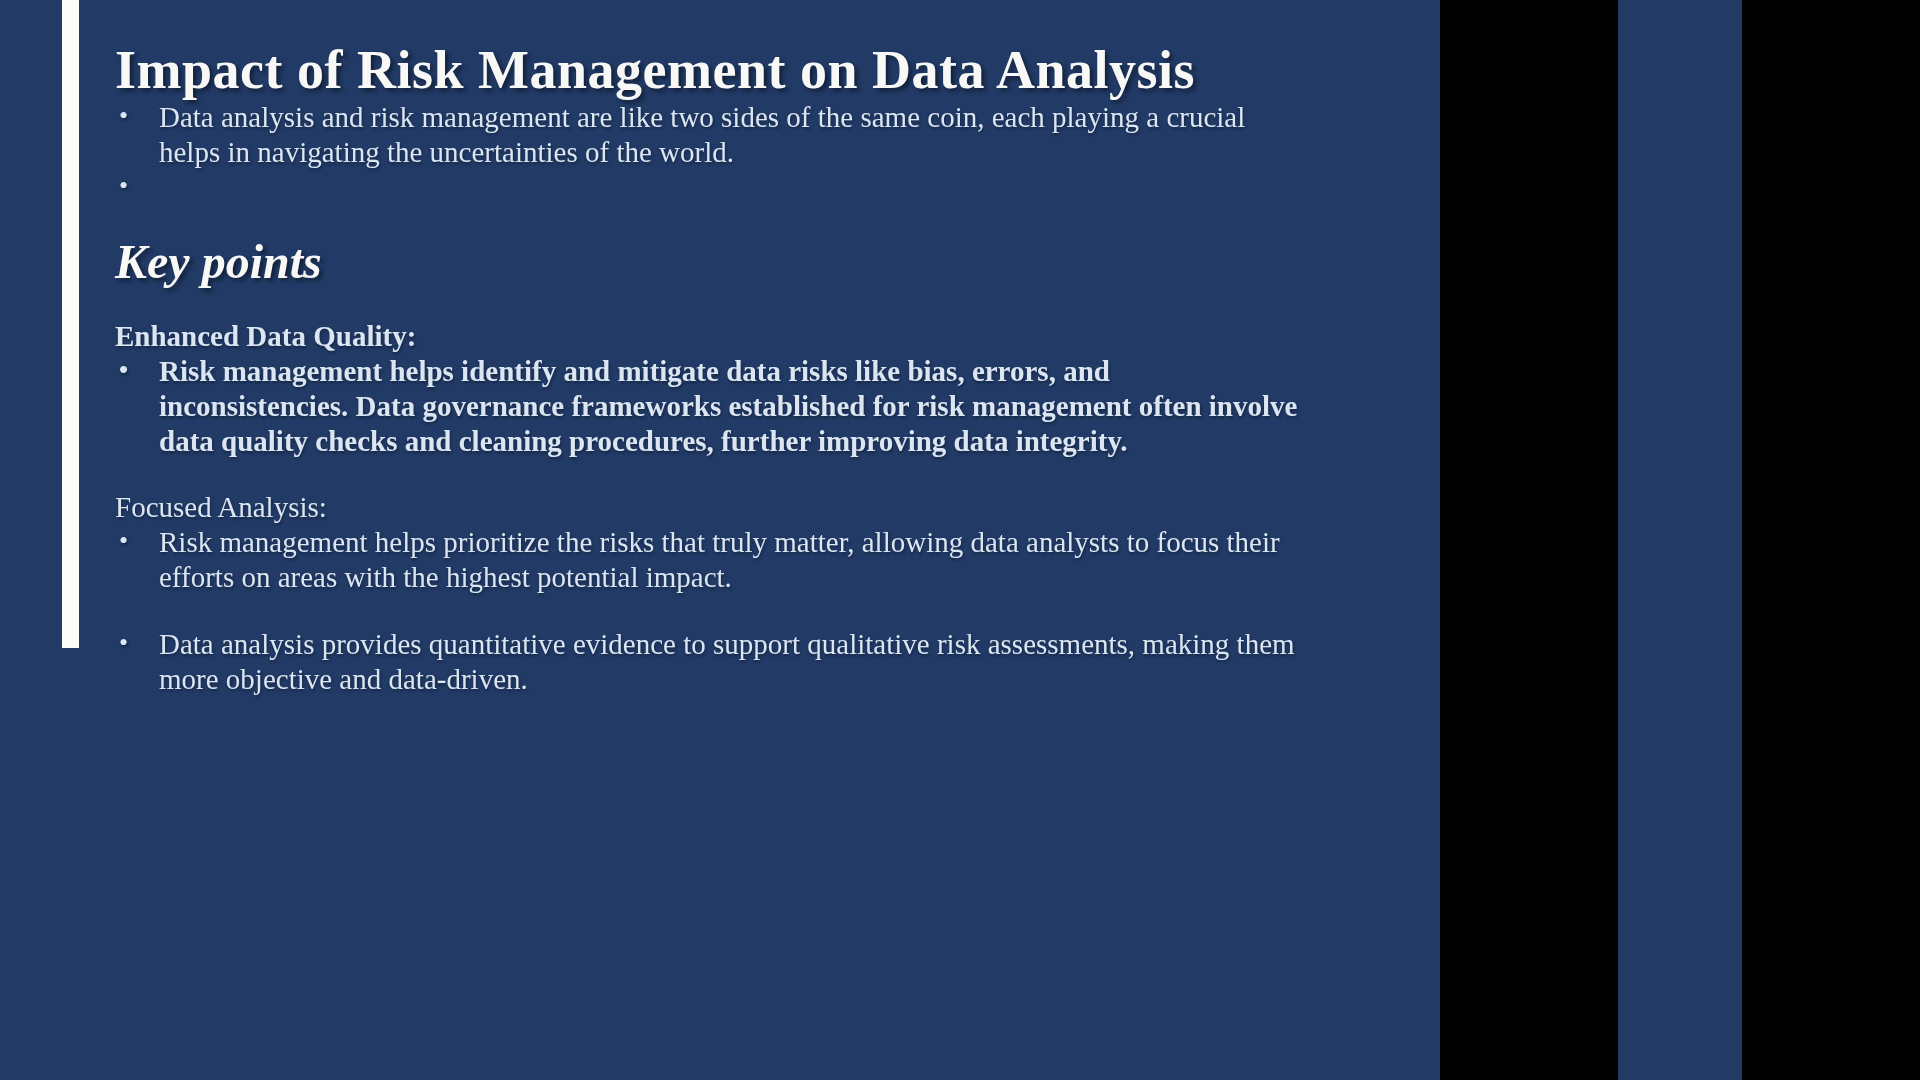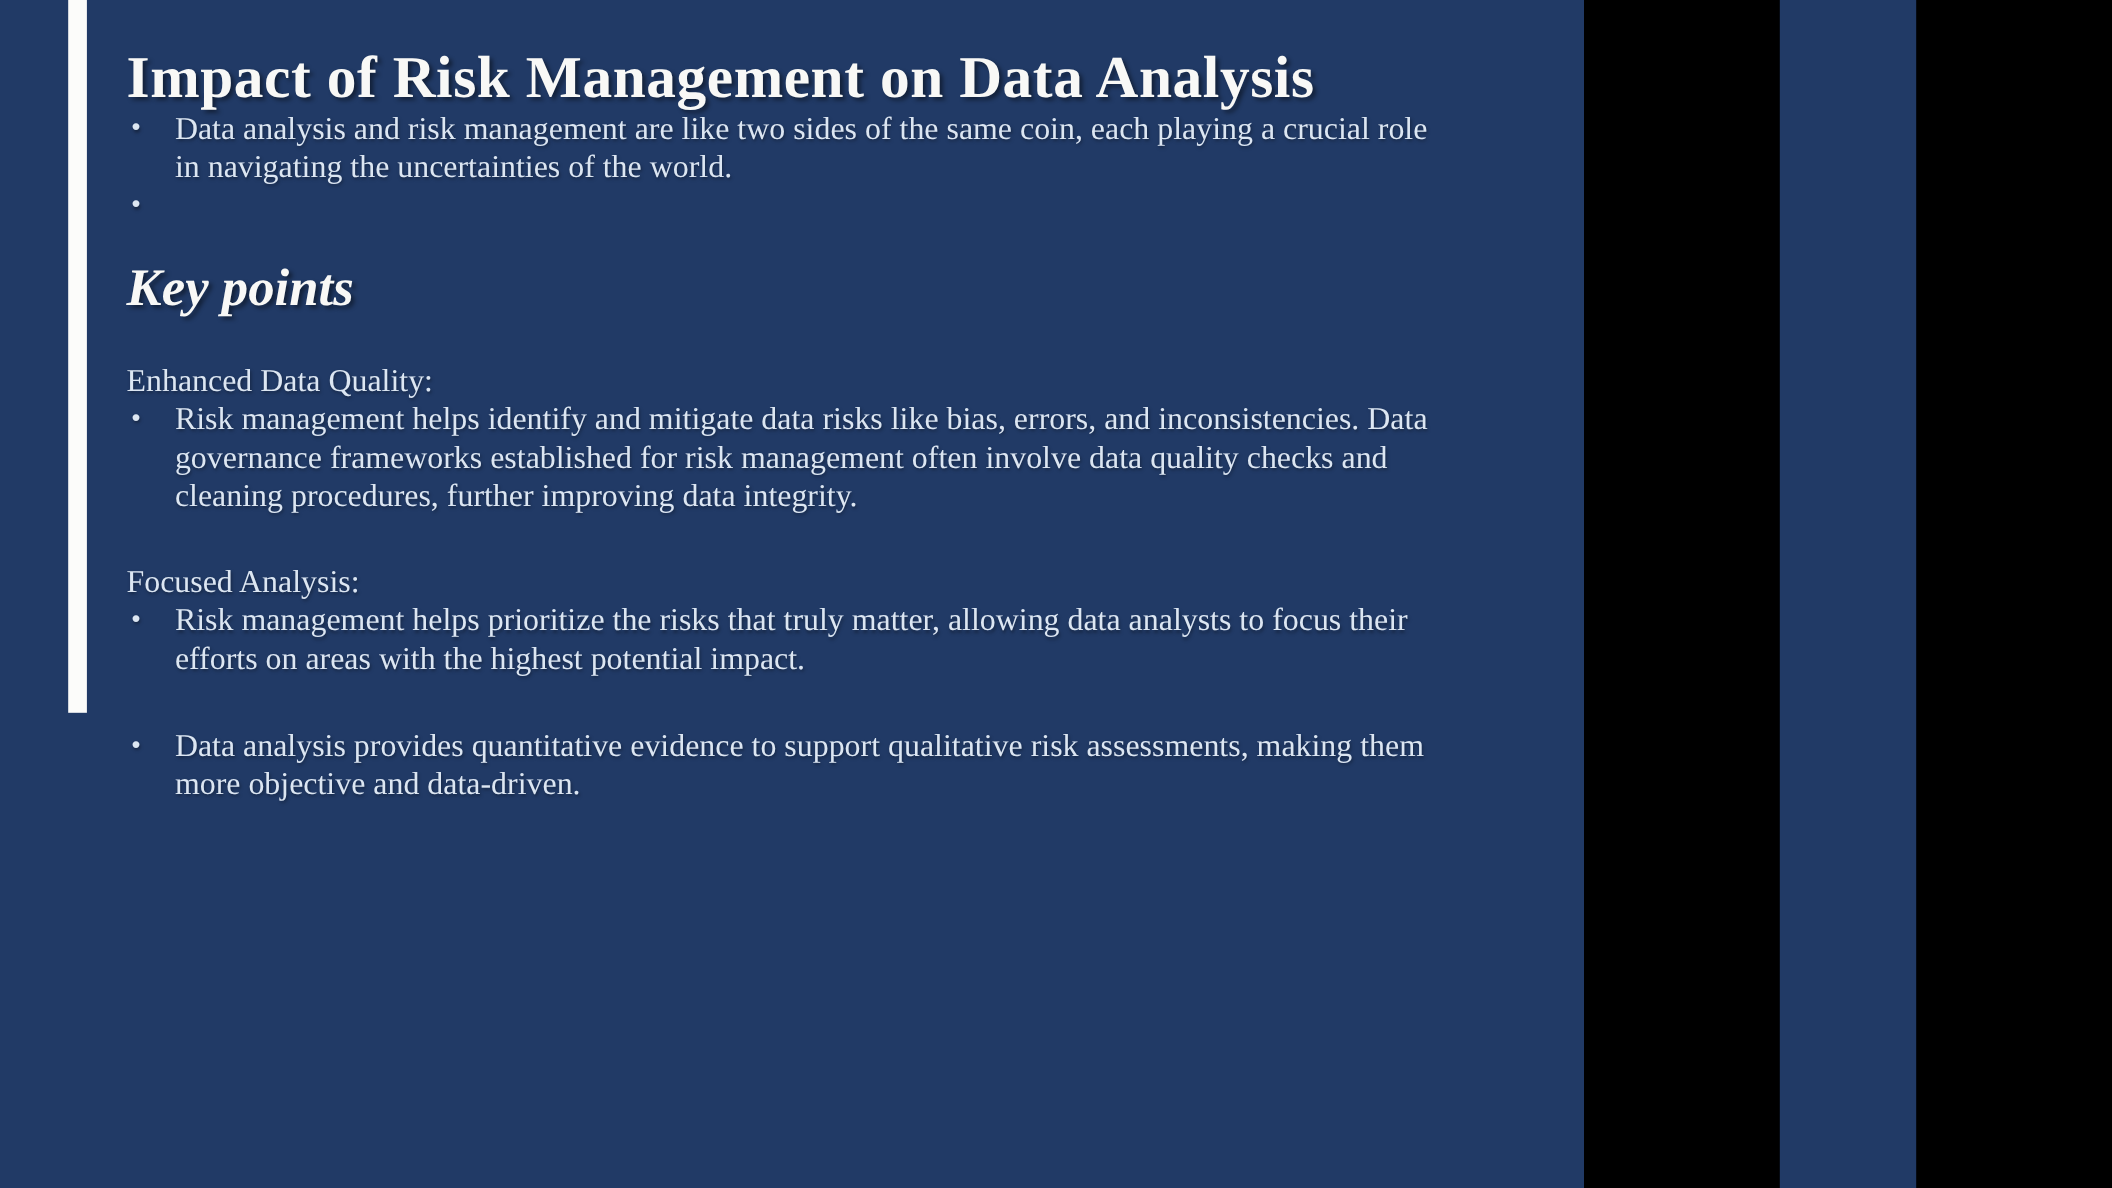--- a/index.html
+++ b/index.html
@@ -83,24 +83,25 @@
   .key-points-heading {
     font-size: 48px;
     line-height: 1.15;
     font-weight: bold;
     color: #F8F8F6;
     text-shadow: 3px 3px 4px rgba(0,0,0,0.45);
     margin: 64px 0 0 0;
     font-style: italic;
   }
   .section {
-    margin-top: 44px;
+    margin-top: 32px;
   }
   .section:first-of-type {
-    margin-top: 40px;
+    margin-top: 30px;
+    font-weight: bold;
   }
   .section-label {
     font-size: 29px;
     line-height: 1.2;
     color: #DCE6F2;
     text-shadow: 1px 2px 3px rgba(0,0,0,0.35);
   }
 </style>
 </head>
 <body>
@@ -108,21 +109,21 @@
 <div class="canvas">
   <div class="slide">
     <div class="accent-bar"></div>
 
     <div class="content">
       <h1 class="slide-title">Impact of Risk Management on Data Analysis</h1>
 
       <ul class="bullet-list intro">
         <li>
           <span class="bullet-marker">•</span>
-          <span>Data analysis and risk management are like two sides of the same coin, each playing a crucial role in navigating the uncertainties of the world.</span>
+          <span>Data analysis and risk management are like two sides of the same coin, each playing a crucial helps in navigating the uncertainties of the world.</span>
         </li>
         <li>
           <span class="bullet-marker">•</span>
         </li>
       </ul>
 
       <h2 class="key-points-heading">Key points</h2>
 
       <div class="section">
         <div class="section-label">Enhanced Data Quality:</div>

